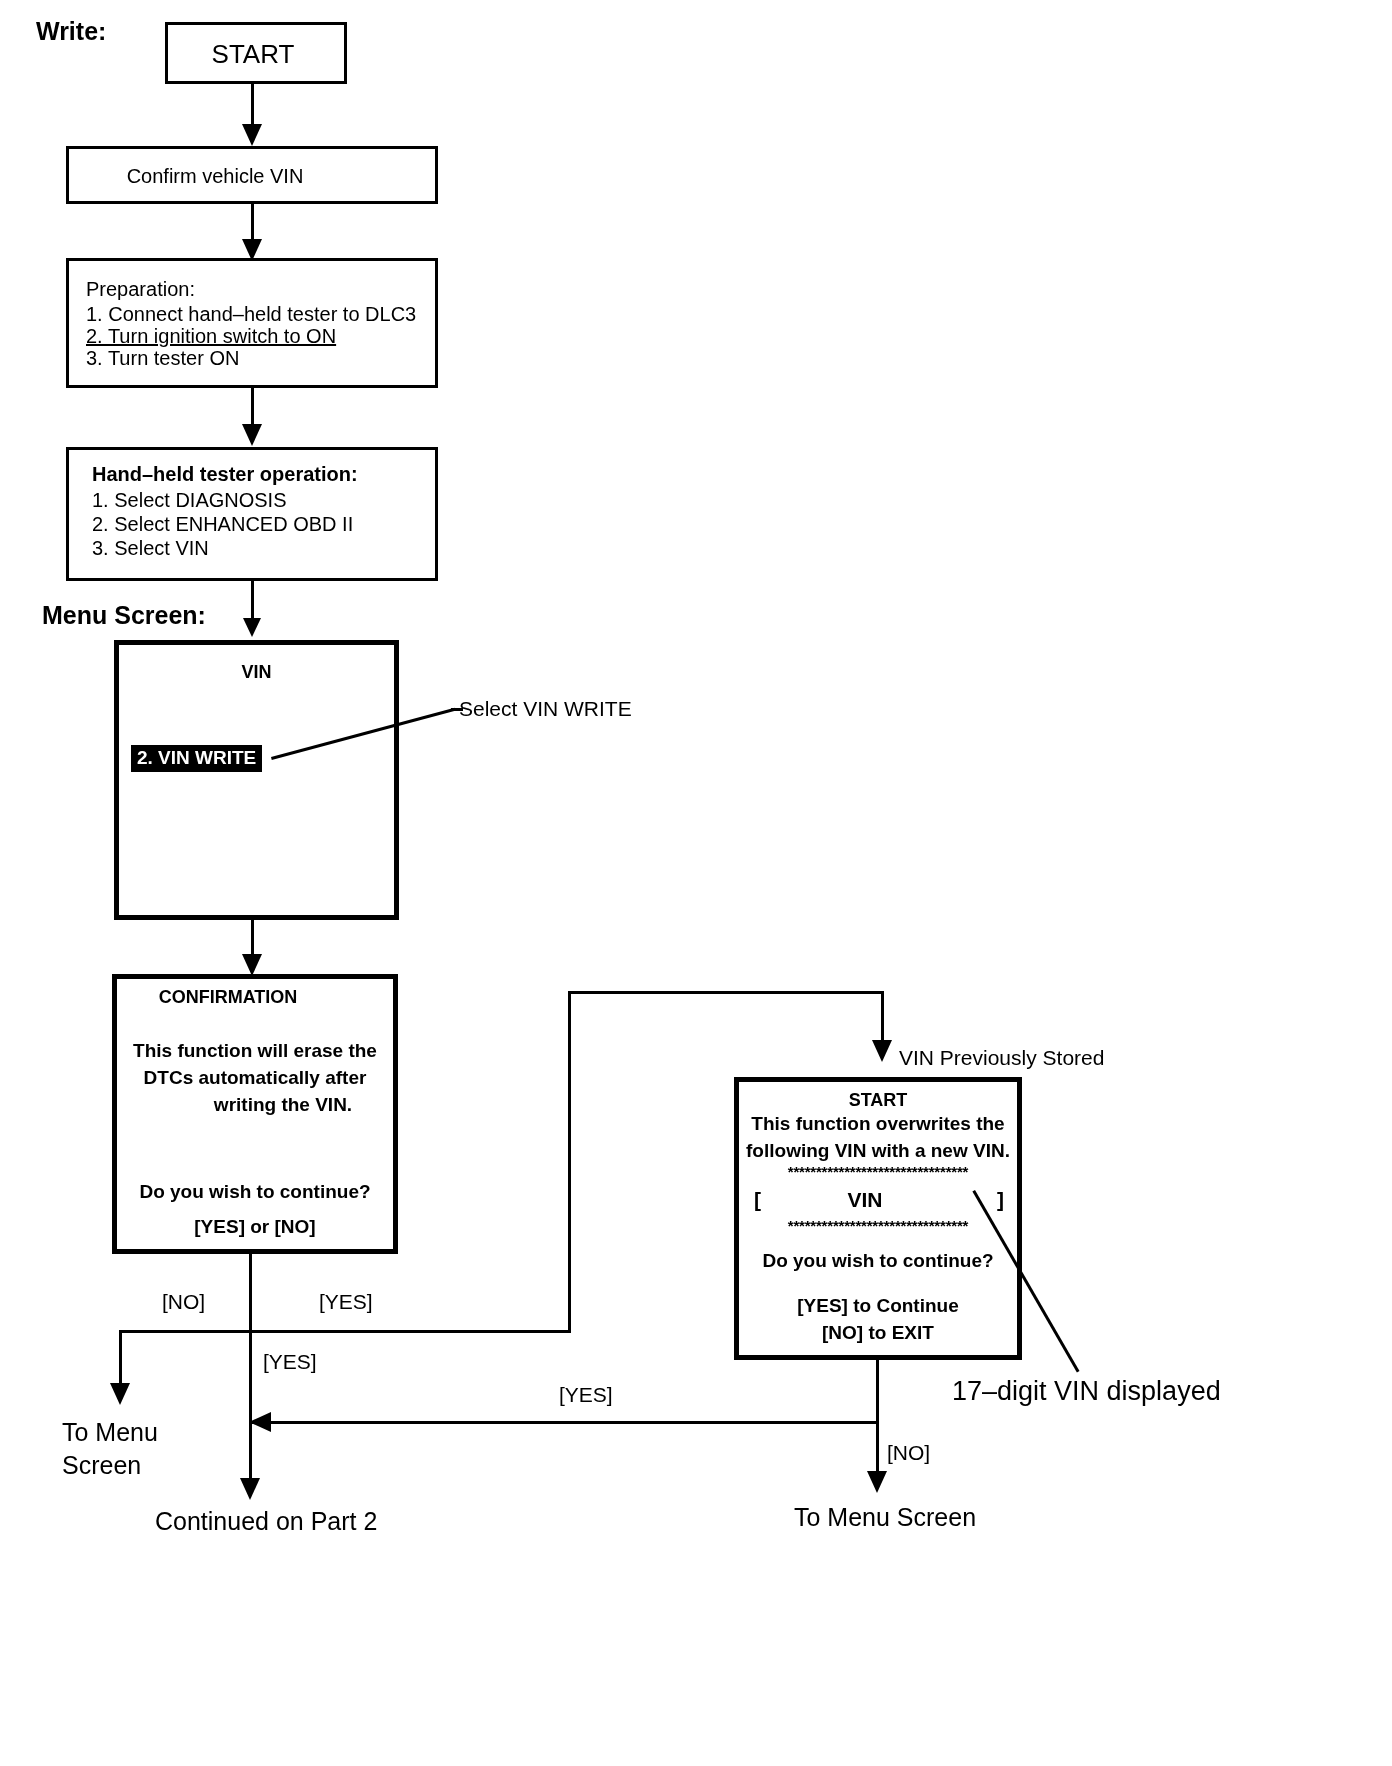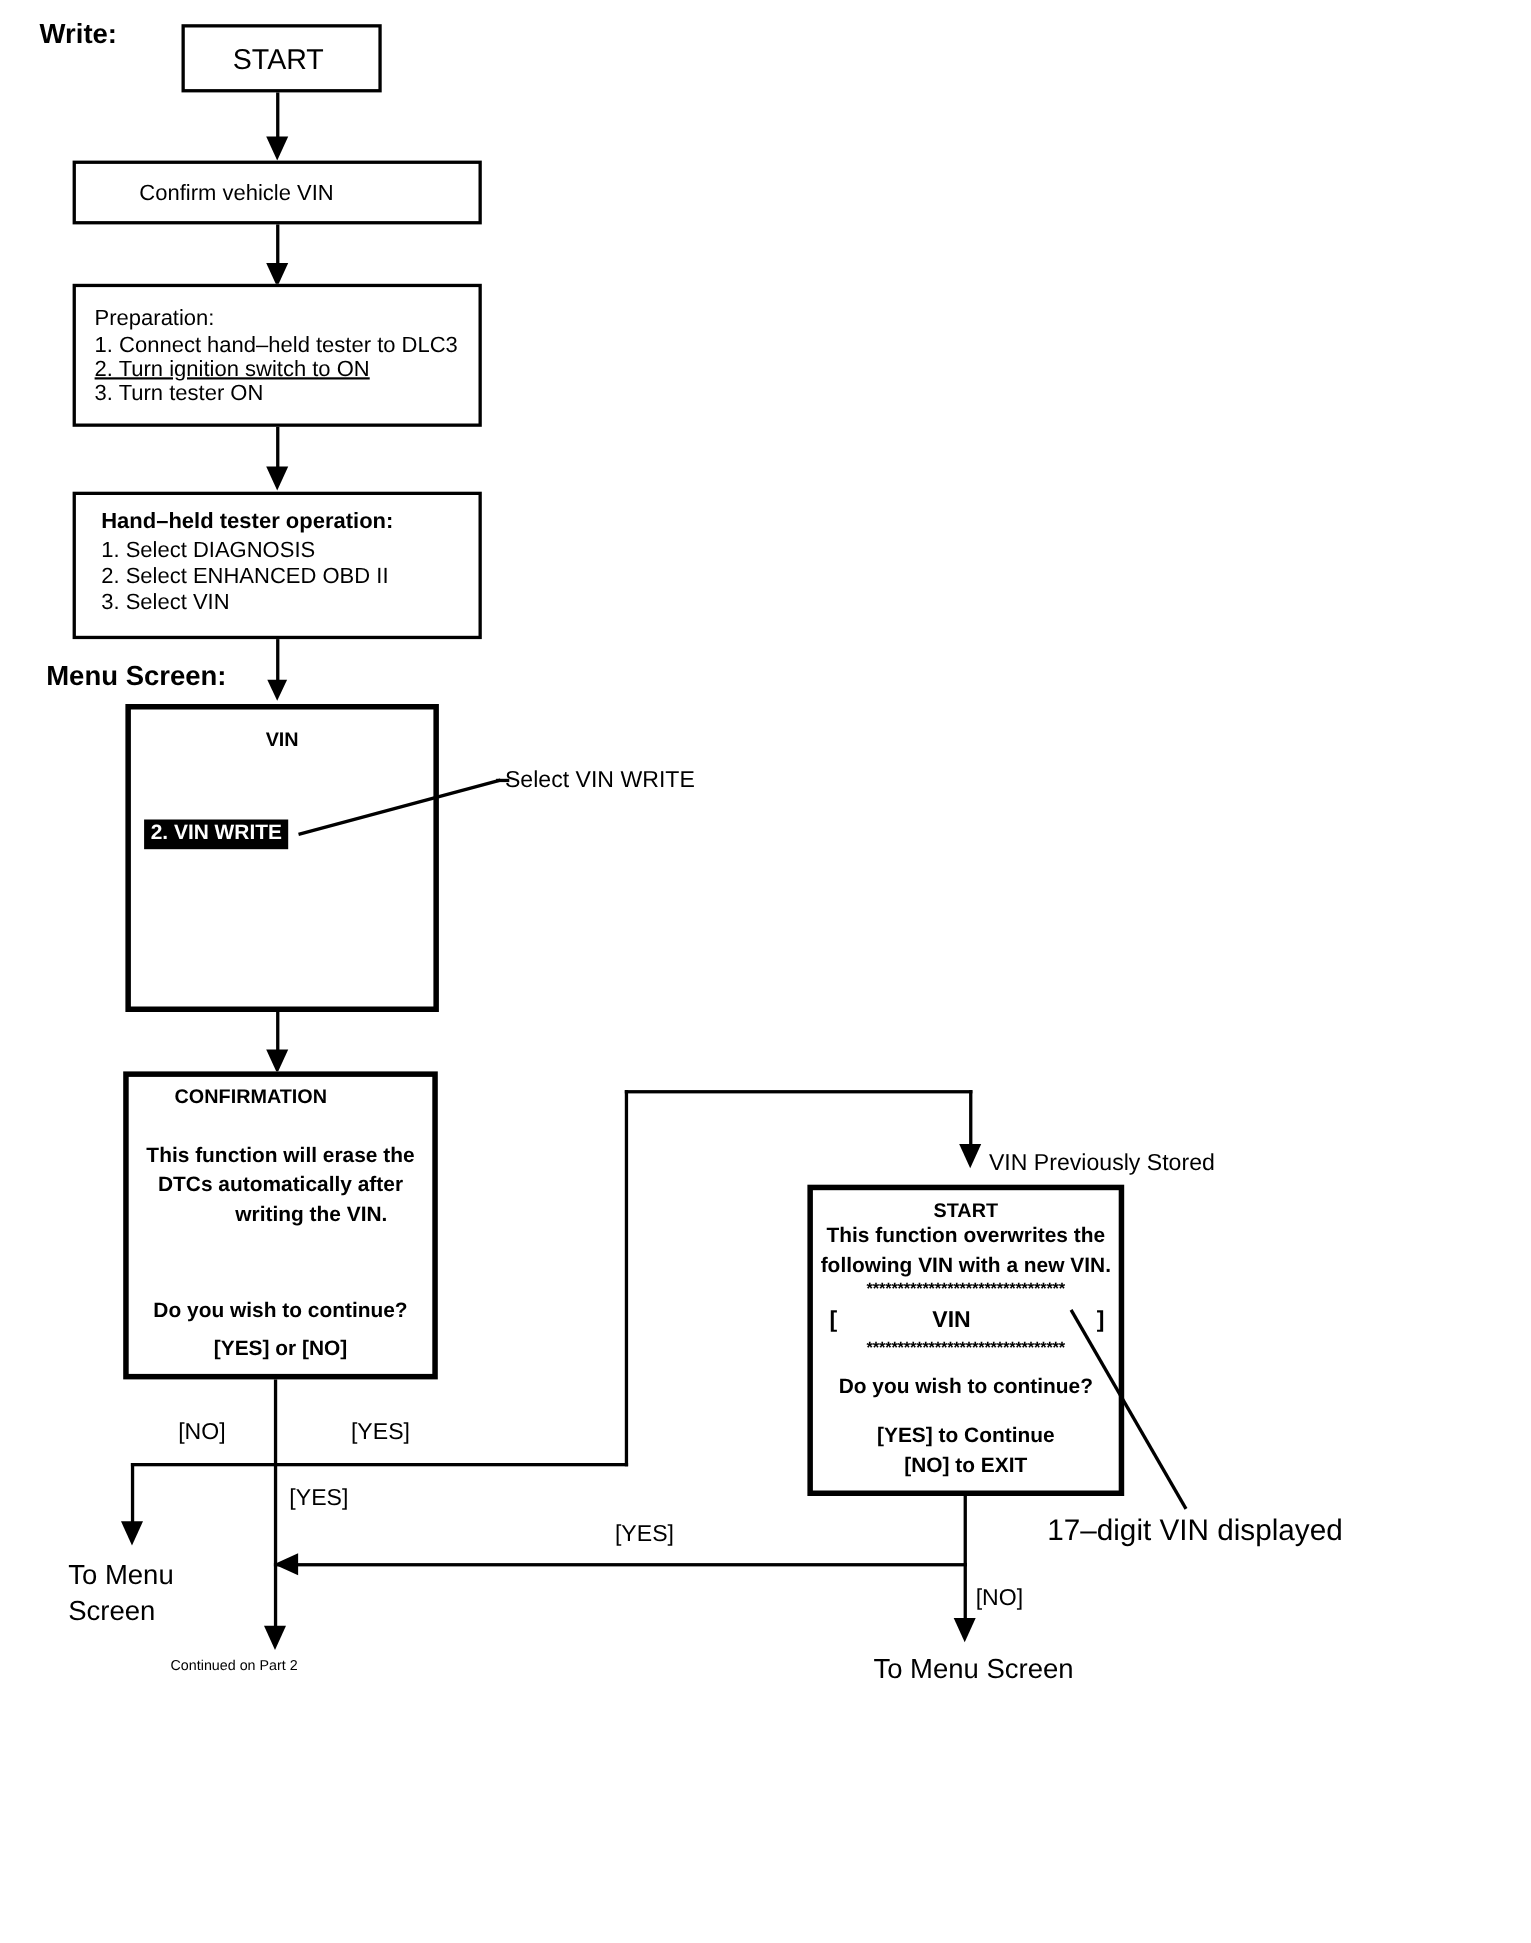--- a/index.html
+++ b/index.html
@@ -185,17 +185,17 @@
   <div class="arrow-left" style="left:249px; top:1412px;"></div>
   <div class="lbl" style="left:559px; top:1382px; font-size:21px;">[YES]</div>
 
   <div class="vline" style="left:876px; top:1421px; height:60px;"></div>
   <div class="arrow-down" style="left:867px; top:1471px;"></div>
   <div class="lbl" style="left:887px; top:1440px; font-size:21px;">[NO]</div>
 
   <div class="lbl" style="left:62px; top:1417px; font-size:25px;">To Menu</div>
   <div class="lbl" style="left:62px; top:1450px; font-size:25px;">Screen</div>
 
-  <div class="lbl" style="left:155px; top:1506px; font-size:13px;">Continued on Part 2</div>
+  <div class="lbl" style="left:155px; top:1506px; font-size:25px;">Continued on Part 2</div>
 
   <div class="lbl" style="left:794px; top:1502px; font-size:25px;">To Menu Screen</div>
 
 </div>
 
 </body></html>

